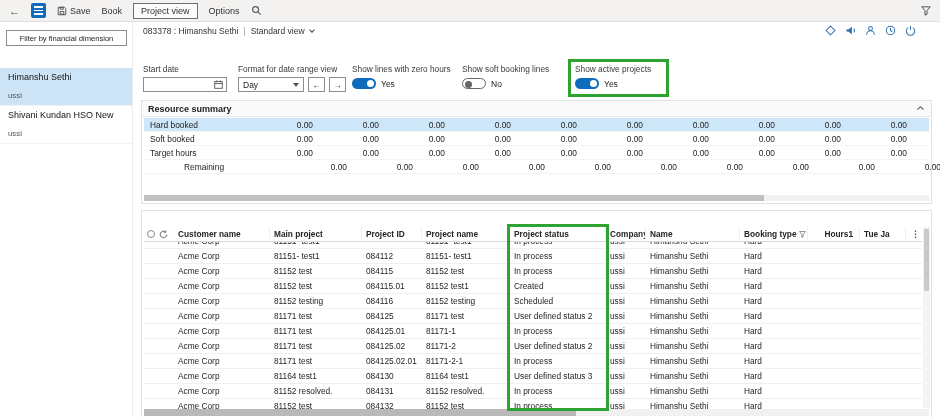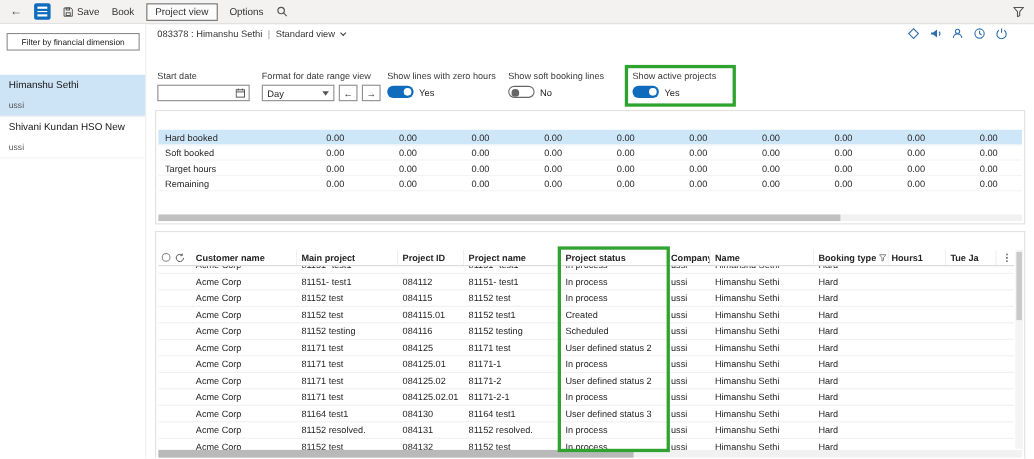--- a/index.html
+++ b/index.html
@@ -82,21 +82,21 @@
   .hscroll{position:absolute;left:2px;right:2px;bottom:2px;height:6px;background:#f1f1f1}
   .hscroll .thumb{position:absolute;top:0;bottom:0;background:#c1c1c1}
 
   
   .bgrid-hdr{position:absolute;top:16px;left:2px;right:9px;height:15px;display:flex;
              align-items:center;border-bottom:1px solid #d9d9d9;font-weight:700;background:#fff}
   .bhdr-prefix{width:30px;flex:none;display:flex;align-items:center;gap:4px;padding-left:3px}
   .sel-circle{width:8px;height:8px;border:1px solid #8a8a8a;border-radius:50%}
   .bcell{flex:none;font-size:8.3px;padding-left:4px;white-space:nowrap;overflow:hidden;display:flex;align-items:center;gap:2px}
   .bgrid-hdr .bcell{border-right:1px solid #efefef;height:100%}
-  .bcell.num{justify-content:flex-end;padding-right:20px}
+  .bcell.num{justify-content:flex-end;padding-right:6px}
   .more-dots{position:absolute;right:2px;top:2px;font-size:9px;color:#555}
   #booking-body{position:absolute;top:31px;left:2px;right:9px;bottom:8px;overflow:hidden}
   .brow{display:flex;height:15px;align-items:center;border-bottom:1px solid #f0f0f0}
   #booking-body .brow:first-child{margin-top:-8px}
   .bprefix{width:30px;flex:none}
   .vscroll{position:absolute;top:16px;right:1px;width:7px;bottom:9px;background:#f4f4f4}
   .vscroll .thumb{position:absolute;left:1px;right:1px;top:2px;height:62px;background:#c9c9c9}
   #booking-hscroll{bottom:1px;height:7px}
   #booking-hscroll .thumb{background:#b9b9b9}
 
@@ -238,20 +238,28 @@
 
   <div class="ctl" id="ctl-active">
     <div class="ctl-label">Show active projects</div>
     <div class="tog-row">
       <div class="toggle on"></div>
       <span class="tog-val">Yes</span>
     </div>
   </div>
 
   <div class="section" id="summary-sec">
+    <div class="sec-bar">
+      <span>Resource summary</span>
+      <span class="collapse-btn">
+        <svg class="icon" width="9" height="9" viewBox="0 0 12 12" fill="none" stroke="#555" stroke-width="1.4">
+            <path d="M2 7.5l4-4 4 4"></path>
+          </svg>
+      </span>
+    </div>
     <div id="summary-grid">
         <div class="srow sel">
           <div class="scell label" style="width: 100px;">Hard booked</div>
           <div class="scell" style="width: 85px;">0.00</div>
           <div class="scell" style="width: 66px;">0.00</div>
           <div class="scell" style="width: 66px;">0.00</div>
           <div class="scell" style="width: 66px;">0.00</div>
           <div class="scell" style="width: 66px;">0.00</div>
           <div class="scell" style="width: 66px;">0.00</div>
           <div class="scell" style="width: 66px;">0.00</div>
@@ -279,21 +287,21 @@
           <div class="scell" style="width: 66px;">0.00</div>
           <div class="scell" style="width: 66px;">0.00</div>
           <div class="scell" style="width: 66px;">0.00</div>
           <div class="scell" style="width: 66px;">0.00</div>
           <div class="scell" style="width: 66px;">0.00</div>
           <div class="scell" style="width: 66px;">0.00</div>
           <div class="scell" style="width: 66px;">0.00</div>
           <div class="scell" style="width: 66px;">0.00</div>
         </div>
         <div class="srow">
-          <div class="scell label" style="width: 100px;">Remaining</div>
+          <div class="scell label" style="width: 100px; margin-left: 34px;">Remaining</div>
           <div class="scell" style="width: 85px;">0.00</div>
           <div class="scell" style="width: 66px;">0.00</div>
           <div class="scell" style="width: 66px;">0.00</div>
           <div class="scell" style="width: 66px;">0.00</div>
           <div class="scell" style="width: 66px;">0.00</div>
           <div class="scell" style="width: 66px;">0.00</div>
           <div class="scell" style="width: 66px;">0.00</div>
           <div class="scell" style="width: 66px;">0.00</div>
           <div class="scell" style="width: 66px;">0.00</div>
           <div class="scell" style="width: 66px;">0.00</div>

